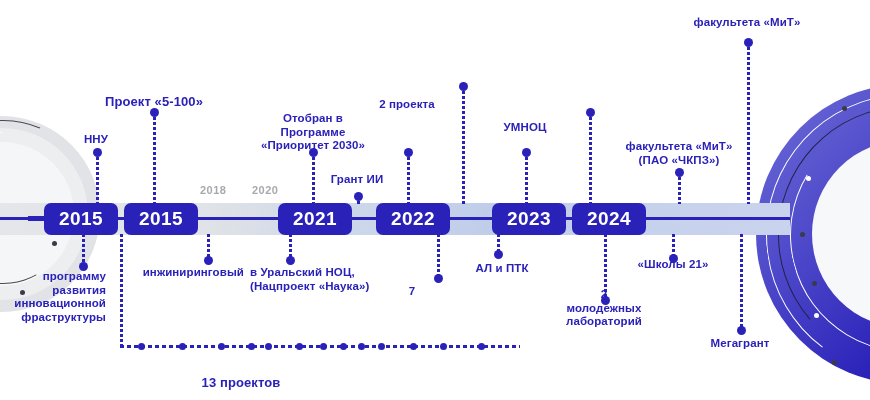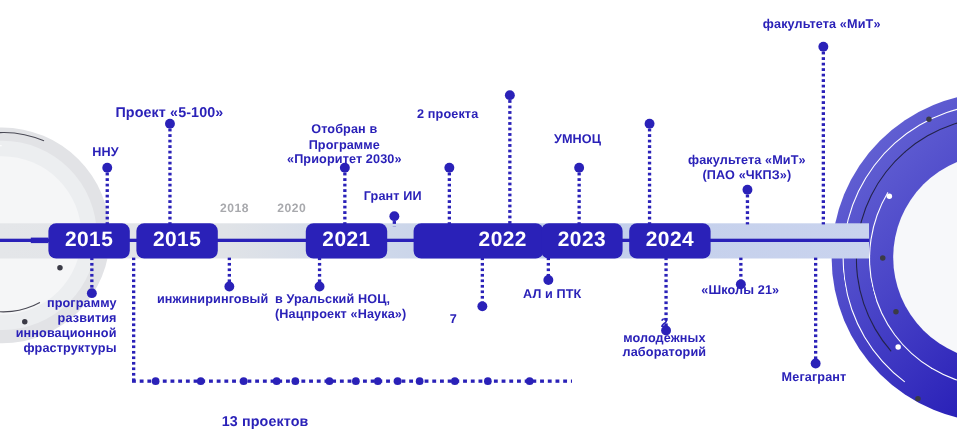--- a/index.html
+++ b/index.html
@@ -102,21 +102,21 @@
 
   <div class="ybox" style="left:44px;width:74px;">
       <span>2015</span>
     </div>
   <div class="ybox" style="left:124px;width:74px;">
       <span>2015</span>
     </div>
   <div class="ybox" style="left:278px;width:74px;">
       <span>2021</span>
     </div>
-  <div class="ybox" style="left:376px;width:74px;padding-left:44px;">
+  <div class="ybox" style="left:376px;width:74px;">
       <span>2022</span>
     </div>
   <div class="ybox" style="left:492px;width:74px;justify-content:center;">
       <span>2023</span>
     </div>
   <div class="ybox" style="left:572px;width:74px;">
       <span>2024</span>
     </div>
 
   <div class="ysmall" style="left:200px;top:184px;">2018</div>

